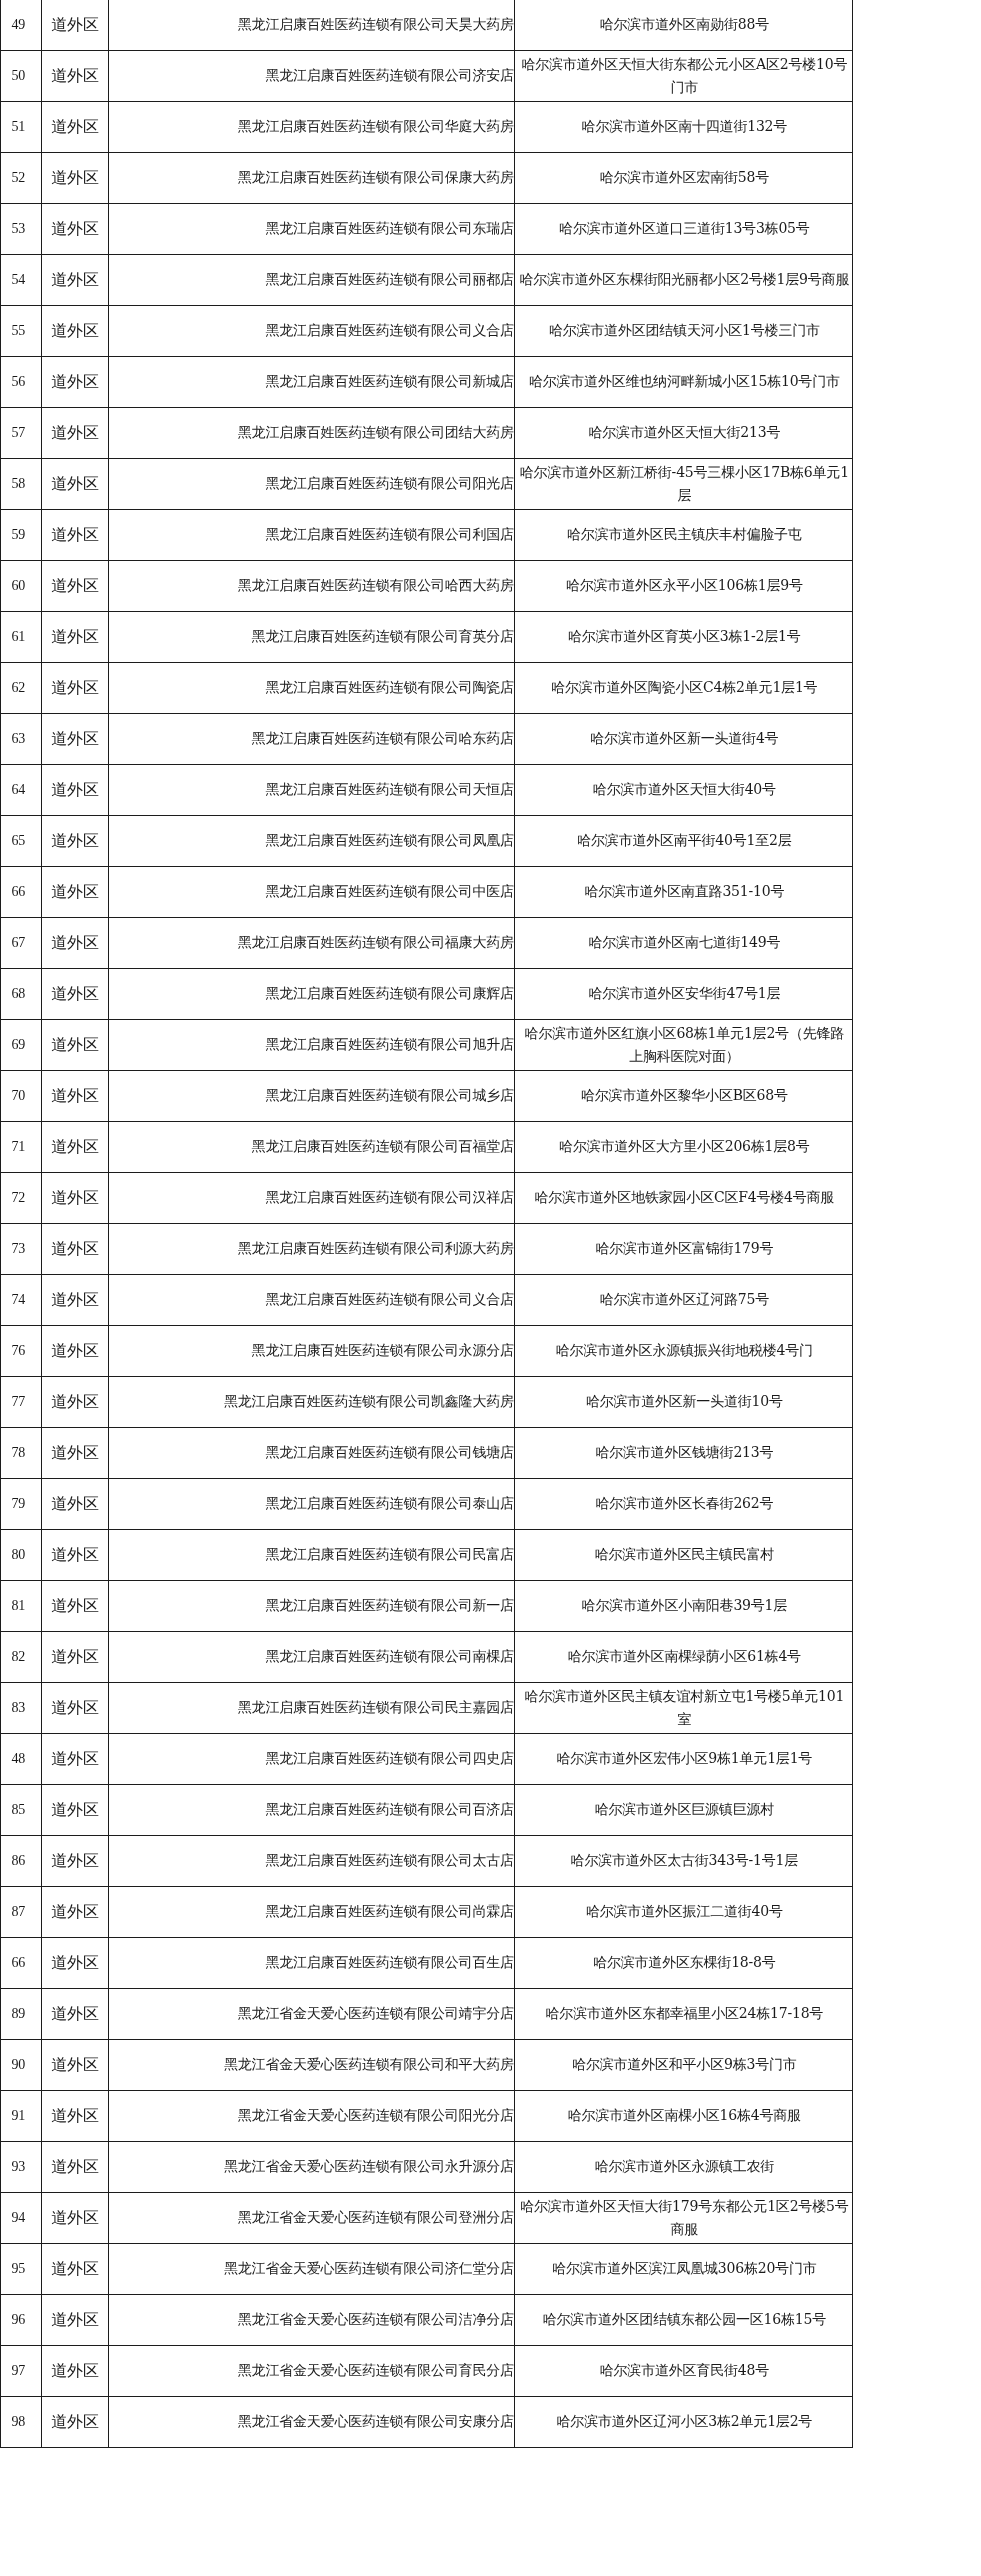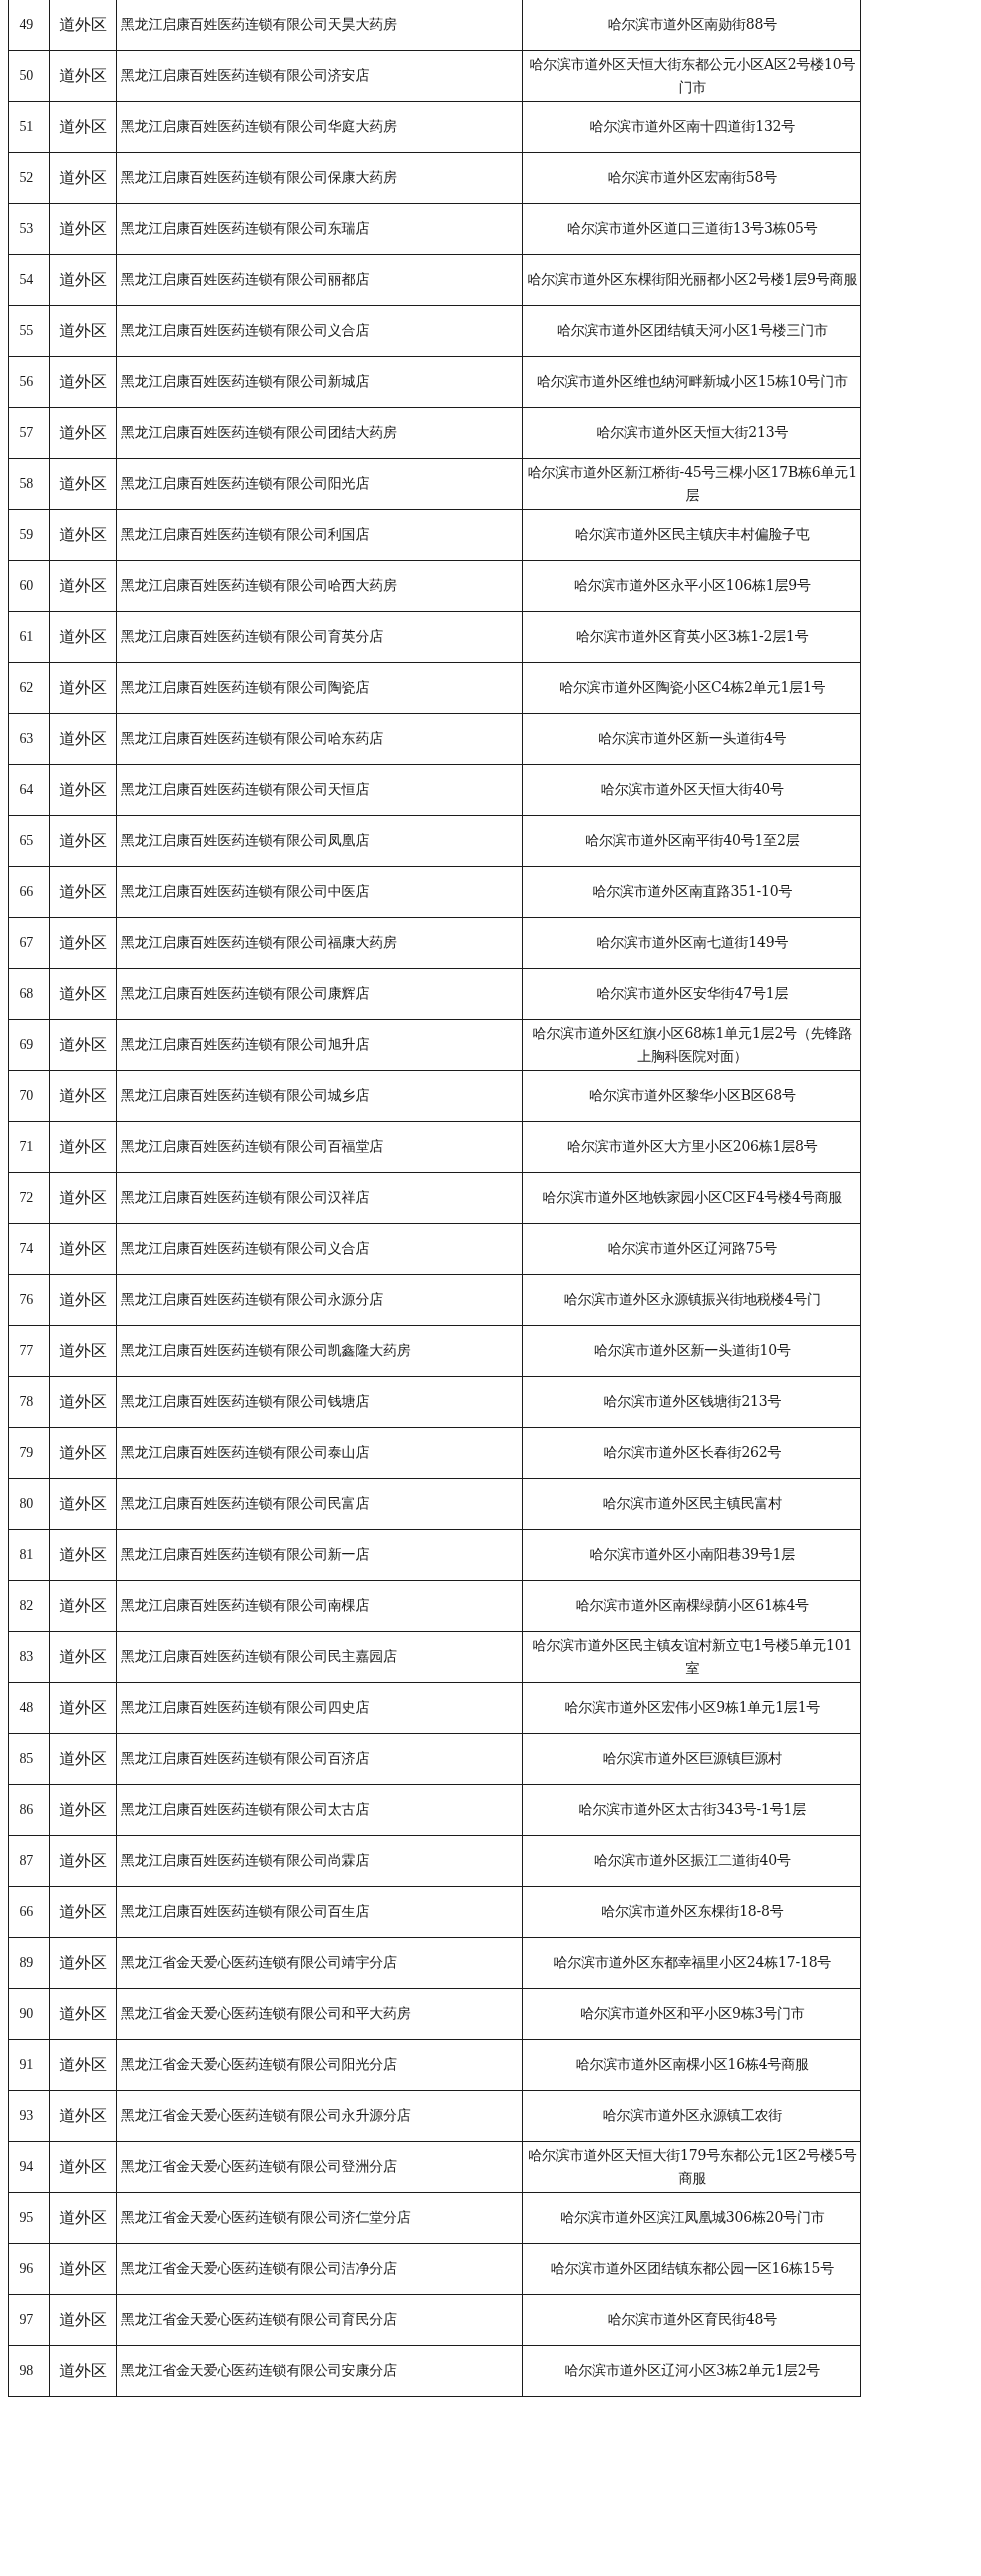--- a/index.html
+++ b/index.html
@@ -5,21 +5,21 @@
   html, body { margin: 0; padding: 0; background: #ffffff; }
   body { width: 981px; height: 2576px; overflow: hidden; }
   .sheet {
     position: relative;
     width: 981px;
     height: 2576px;
     background: #ffffff;
   }
   table.pharmacy-table {
     position: absolute;
-    left: 8px;
+    left: 0;
     top: -0.9px;
     width: 853px;
     border-collapse: collapse;
     table-layout: fixed;
     font-family: "DejaVu Serif", "Liberation Serif", serif;
     color: #1a1a1a;
   }
   table.pharmacy-table td {
     border: 1.4px solid #1c1c1c;
     height: 50px;
@@ -35,21 +35,21 @@
     border-left-width: 1.9px;
   }
   td.col-no span { position: relative; left: -2.8px; }
   td.col-district {
     width: 66px;
     text-align: center;
     font-size: 16px;
   }
   td.col-name {
     width: 401px;
-    text-align: left;
+    text-align: right;
     font-size: 14px;
     padding-left: 3.8px !important;
     white-space: nowrap;
     margin-left: 48px;
   }
   td.col-address {
     text-align: center;
     font-size: 14px;
     padding-left: 3.8px !important;
     padding-right: 1.9px !important;
@@ -225,20 +225,26 @@
     <td class="col-address"><span class="txt">哈尔滨市道外区大方里小区206栋1层8号</span></td>
   </tr>
 
   <tr>
     <td class="col-no"><span class="txt">72</span></td>
     <td class="col-district"><span class="txt">道外区</span></td>
     <td class="col-name"><span class="txt">黑龙江启康百姓医药连锁有限公司汉祥店</span></td>
     <td class="col-address"><span class="txt">哈尔滨市道外区地铁家园小区C区F4号楼4号商服</span></td>
   </tr>
 
+  <tr>
+    <td class="col-no"><span class="txt">73</span></td>
+    <td class="col-district"><span class="txt">道外区</span></td>
+    <td class="col-name"><span class="txt">黑龙江启康百姓医药连锁有限公司利源大药房</span></td>
+    <td class="col-address"><span class="txt">哈尔滨市道外区富锦街179号</span></td>
+  </tr>
 
   <tr>
     <td class="col-no"><span class="txt">74</span></td>
     <td class="col-district"><span class="txt">道外区</span></td>
     <td class="col-name"><span class="txt">黑龙江启康百姓医药连锁有限公司义合店</span></td>
     <td class="col-address"><span class="txt">哈尔滨市道外区辽河路75号</span></td>
   </tr>
 
 
   <tr>

